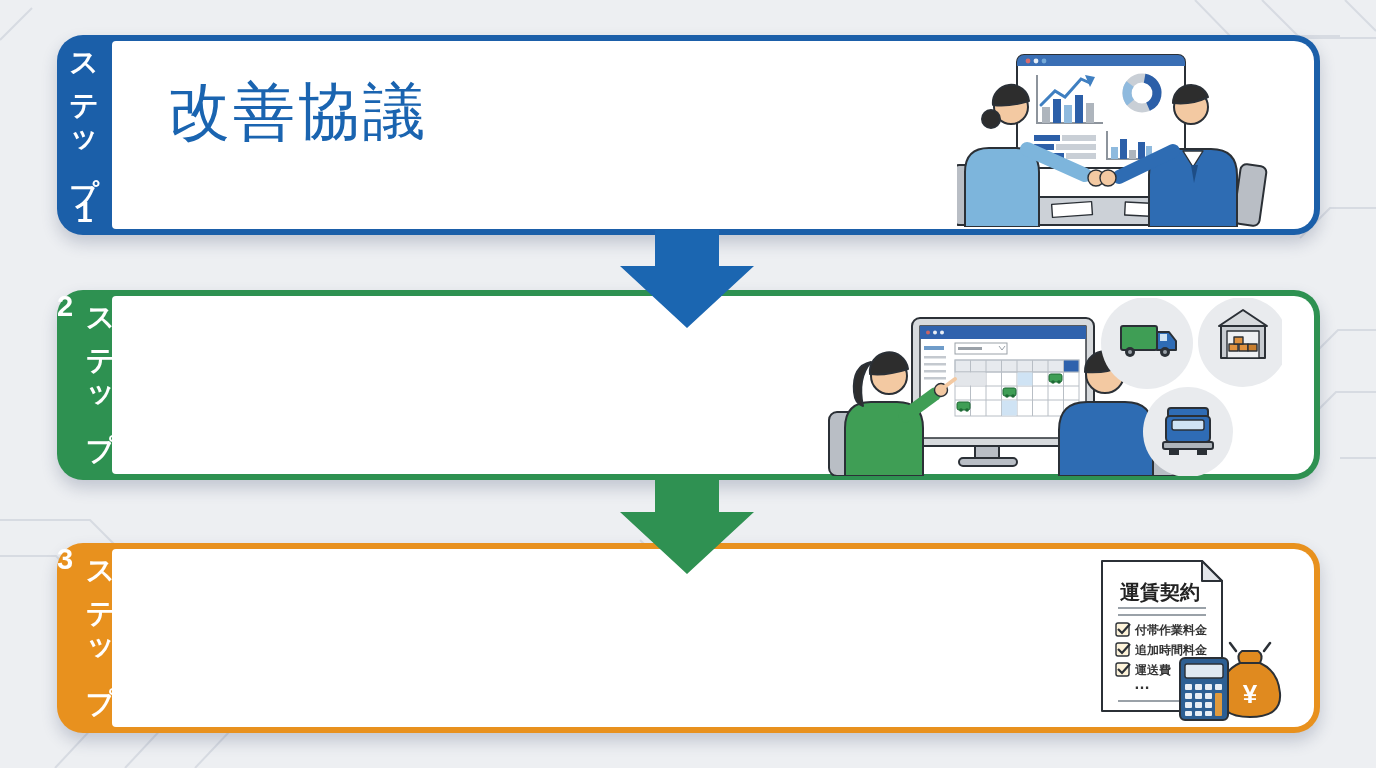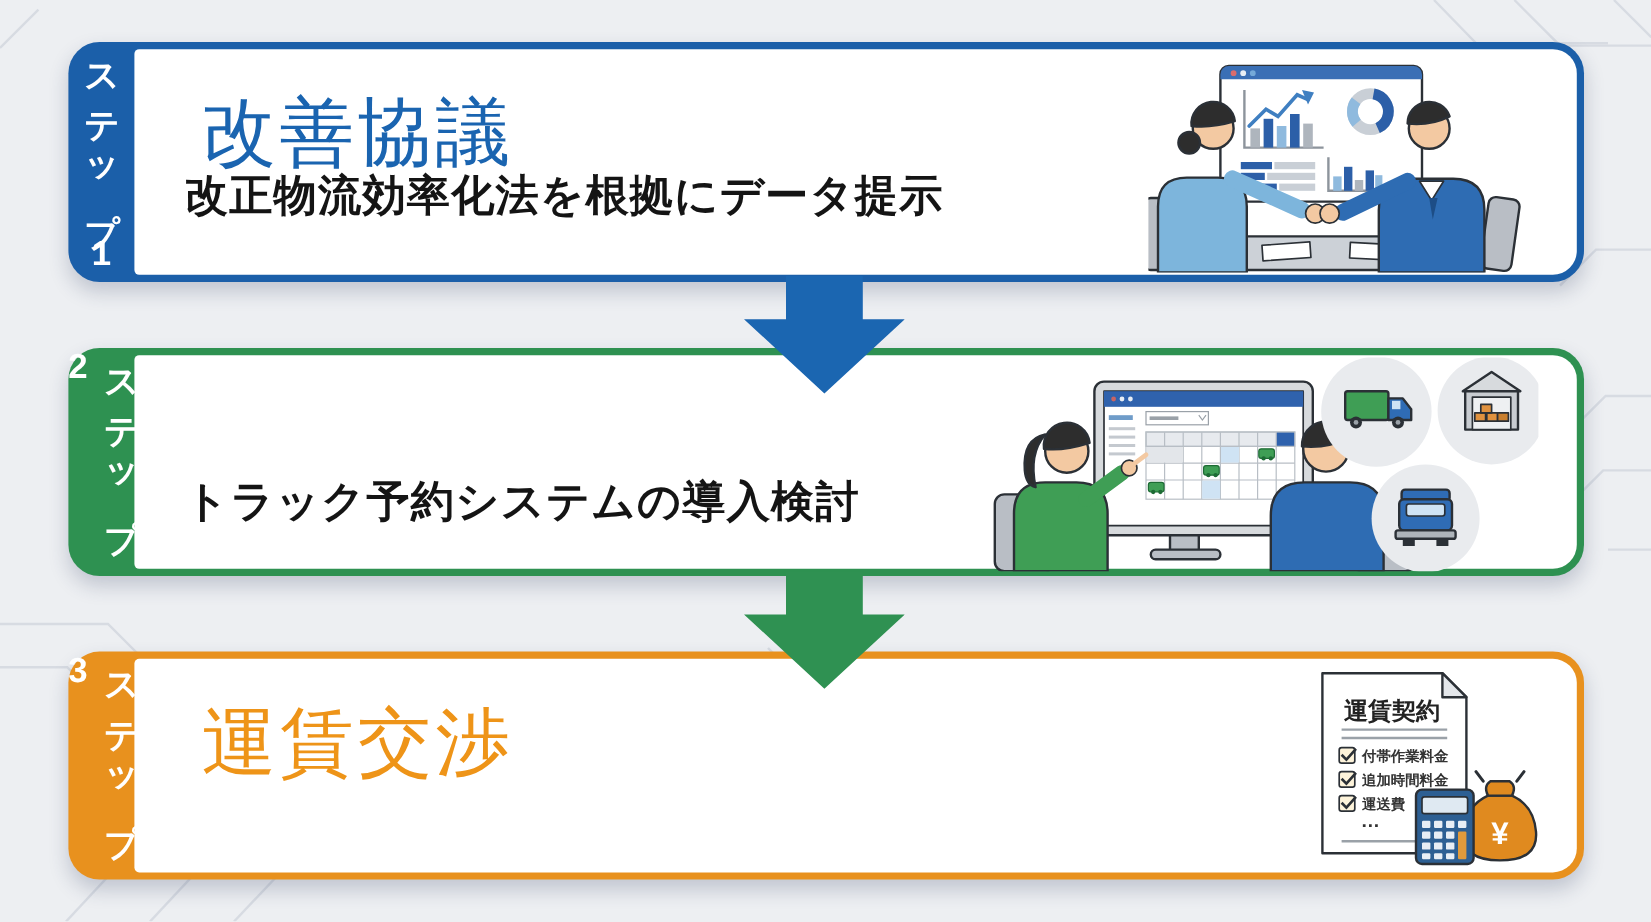--- a/index.html
+++ b/index.html
@@ -51,21 +51,20 @@
     <path d="M125,768 L235,650"></path>
     <path d="M195,768 L282,676"></path>
     <path d="M640,540 L700,600"></path>
     <path d="M0,40 L32,8"></path>
   </svg>
 
   <section class="card card1" style="--accent: #1b5fa9;">
     <div class="card-inner"></div>
     <div class="tab-label">ステップ1</div>
     <h2 class="step-title" style="--accent: #1a64b0;">改善協議</h2>
-    <p class="step-subtitle">改正物流効率化法を根拠にデータ提示</p>
 
     <svg class="illus illus1" width="330" height="180" viewBox="0 0 330 180">
 
       <g>
         <rect x="-4" y="118" width="26" height="60" rx="6" fill="#b9bec5" class="outline"></rect>
         <rect x="280" y="118" width="26" height="60" rx="6" fill="#b9bec5" class="outline" transform="rotate(8 293 148)"></rect>
       </g>
 
       <g>
         <rect x="60" y="8" width="168" height="113" rx="7" fill="#ffffff" class="outline"></rect>
@@ -132,21 +131,20 @@
 
   <div class="arrow arrow-1" style="--accent: #1b66b1;">
     <svg width="134" height="100" viewBox="0 0 134 100">
       <polygon points="35,0 99,0 99,36 134,36 67,98 0,36 35,36"></polygon>
     </svg>
   </div>
 
   <section class="card card2" style="--accent: #2e9151;">
     <div class="card-inner"></div>
     <div class="tab-label">ステップ2</div>
-    <p class="step-subtitle">トラック予約システムの導入検討</p>
 
     <svg class="illus illus2" width="455" height="178" viewBox="0 0 455 178">
 
       <rect x="2" y="114" width="50" height="64" rx="8" fill="#b9bec5" class="outline"></rect>
       <rect x="300" y="114" width="52" height="64" rx="8" fill="#b9bec5" class="outline"></rect>
 
       <g>
         <rect x="148" y="146" width="24" height="16" fill="#b9bec5" class="outline"></rect>
         <rect x="132" y="160" width="58" height="8" rx="4" fill="#b9bec5" class="outline"></rect>
         <rect x="85" y="20" width="182" height="128" rx="8" fill="#d7dadd" class="outline"></rect>
@@ -248,21 +246,20 @@
 
   <div class="arrow arrow-2" style="--accent: #2f9152;">
     <svg width="134" height="100" viewBox="0 0 134 100">
       <polygon points="35,0 99,0 99,36 134,36 67,98 0,36 35,36"></polygon>
     </svg>
   </div>
 
   <section class="card card3" style="--accent: #e8911e;">
     <div class="card-inner"></div>
     <div class="tab-label">ステップ3</div>
-    <h2 class="step-title" style="--accent: #ee9418;">運賃交渉</h2>
 
     <svg class="illus illus3" width="235" height="180" viewBox="0 0 235 180" font-family="Liberation Sans, DejaVu Sans, sans-serif">
 
       <g>
         <path d="M20,10 h100 l20,20 v130 h-120 Z" fill="#ffffff" class="outline"></path>
         <path d="M120,10 l20,20 h-20 Z" fill="#e3e6ea" class="outline"></path>
         <text x="78" y="48" text-anchor="middle" font-size="20" font-weight="800" fill="#222222">運賃契約</text>
         <line x1="36" y1="57" x2="124" y2="57" stroke="#9aa1a8" stroke-width="2"></line>
         <line x1="36" y1="64" x2="124" y2="64" stroke="#9aa1a8" stroke-width="2"></line>
         <g>

